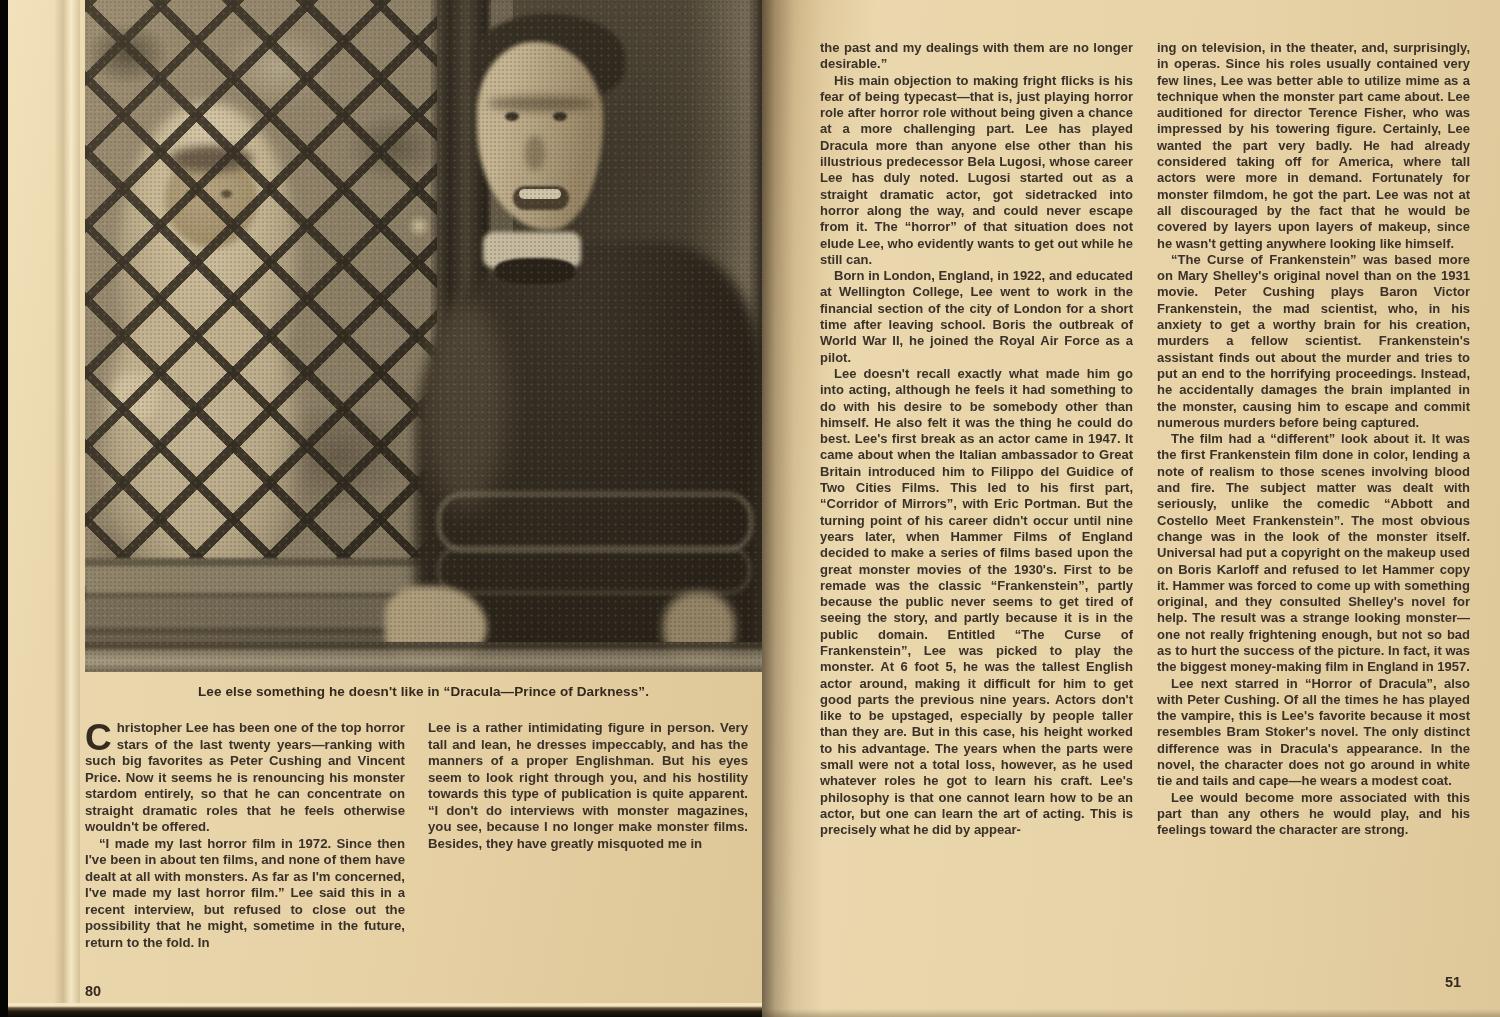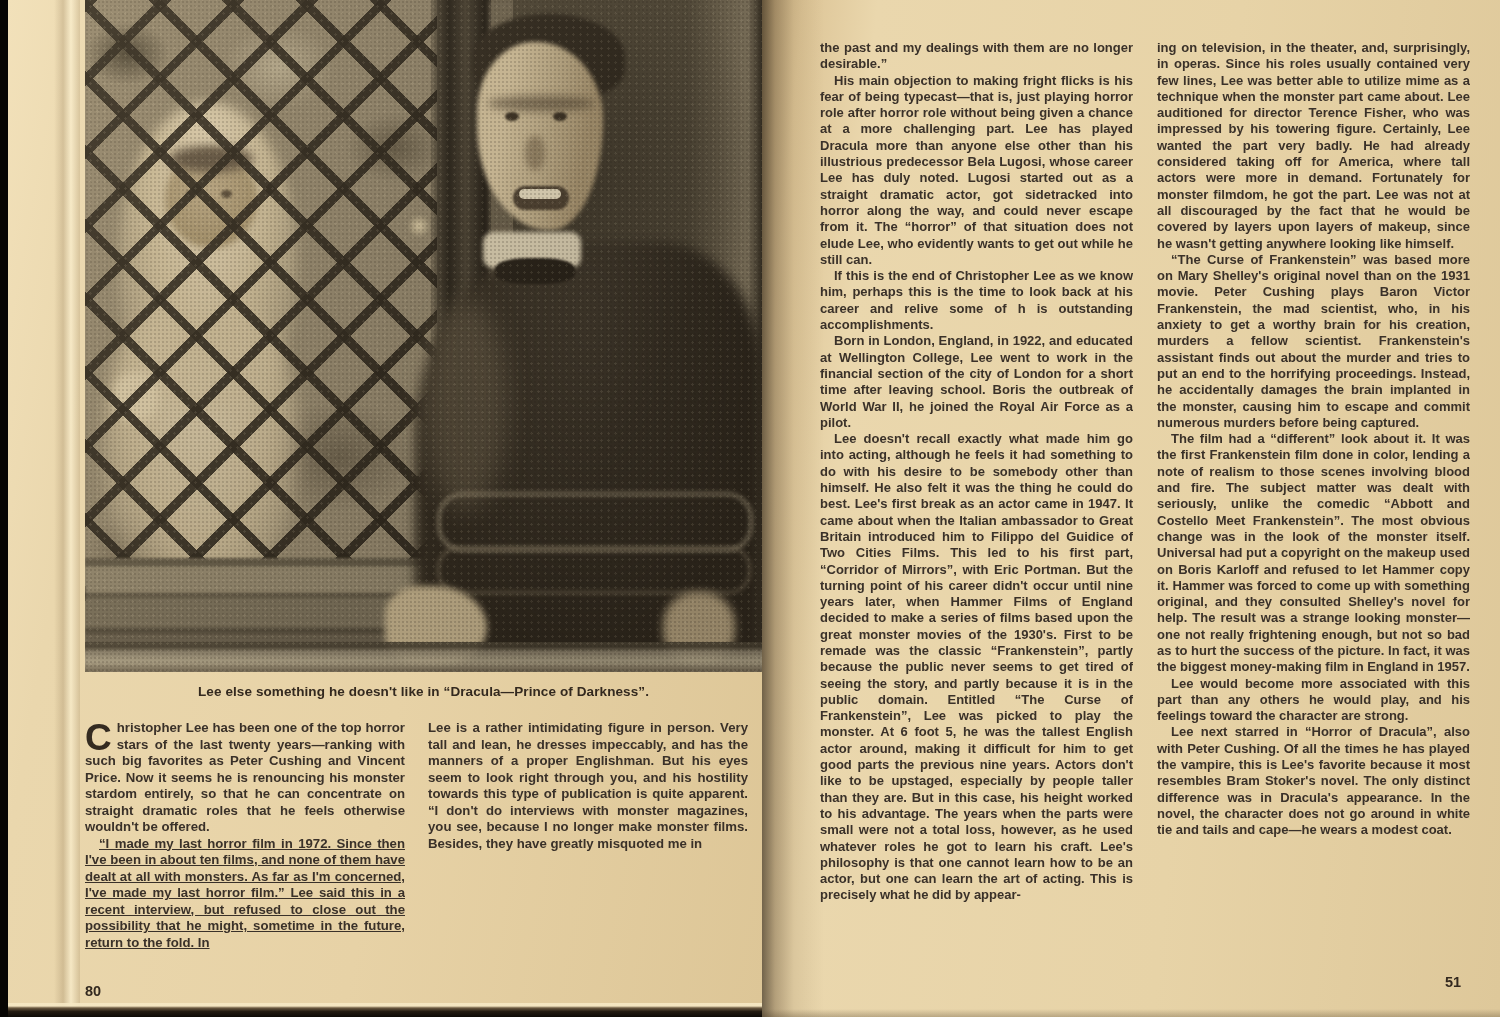--- a/index.html
+++ b/index.html
@@ -103,21 +103,21 @@
   .cols{position:absolute;display:flex;}
   .page-left .cols{left:77px;top:720px;width:663px;height:276px;gap:23px;}
   .page-right .cols{left:58px;top:40px;width:650px;height:958px;gap:24px;}
   .col{
     text-align:justify;font-weight:bold;color:#3a3129;overflow:hidden;
   }
   .page-left .col{width:320px;font-size:13.2px;line-height:16.5px;}
   .page-right .col{width:313px;font-size:13px;line-height:16.3px;}
   .col p{margin:0;}
   .plist p + p{text-indent:14px;}
-  .more p{text-indent:14px;text-decoration:underline;}
+  .more p{text-indent:14px;}
   .dropcap{
     float:left;font-size:37px;line-height:29px;font-weight:bold;
     margin:3px 5px 0 0;color:#342b21;
   }
   .pagenum{position:absolute;font-weight:bold;font-size:14.5px;color:#33291f;}
   .page-left .pagenum{left:77px;top:983px;}
   .page-right .pagenum{left:683px;top:974px;}
 </style>
 </head>
 <body>
@@ -185,29 +185,28 @@
     <div class="bottom-band"></div>
   </div>
 
   <div class="page page-right">
     <div class="gutter"></div>
 
     <div class="cols">
       <div class="col plist">
           <p>the past and my dealings with them are no longer desirable.”</p>
           <p>His main objection to making fright flicks is his fear of being typecast—that is, just playing horror role after horror role without being given a chance at a more challenging part. Lee has played Dracula more than anyone else other than his illustrious predecessor Bela Lugosi, whose career Lee has duly noted. Lugosi started out as a straight dramatic actor, got sidetracked into horror along the way, and could never escape from it. The “horror” of that situation does not elude Lee, who evidently wants to get out while he still can.</p>
-          <p>If this is the end of Christopher Lee as we know him, perhaps this is the time to look back at his career and relive some of h is outstanding accomplishments.</p>
           <p>Born in London, England, in 1922, and educated at Wellington College, Lee went to work in the financial section of the city of London for a short time after leaving school. Boris the outbreak of World War II, he joined the Royal Air Force as a pilot.</p>
           <p>Lee doesn't recall exactly what made him go into acting, although he feels it had something to do with his desire to be somebody other than himself. He also felt it was the thing he could do best. Lee's first break as an actor came in 1947. It came about when the Italian ambassador to Great Britain introduced him to Filippo del Guidice of Two Cities Films. This led to his first part, “Corridor of Mirrors”, with Eric Portman. But the turning point of his career didn't occur until nine years later, when Hammer Films of England decided to make a series of films based upon the great monster movies of the 1930's. First to be remade was the classic “Frankenstein”, partly because the public never seems to get tired of seeing the story, and partly because it is in the public domain. Entitled “The Curse of Frankenstein”, Lee was picked to play the monster. At 6 foot 5, he was the tallest English actor around, making it difficult for him to get good parts the previous nine years. Actors don't like to be upstaged, especially by people taller than they are. But in this case, his height worked to his advantage. The years when the parts were small were not a total loss, however, as he used whatever roles he got to learn his craft. Lee's philosophy is that one cannot learn how to be an actor, but one can learn the art of acting. This is precisely what he did by appear-</p>
         </div>
       <div class="col plist">
           <p>ing on television, in the theater, and, surprisingly, in operas. Since his roles usually contained very few lines, Lee was better able to utilize mime as a technique when the monster part came about. Lee auditioned for director Terence Fisher, who was impressed by his towering figure. Certainly, Lee wanted the part very badly. He had already considered taking off for America, where tall actors were more in demand. Fortunately for monster filmdom, he got the part. Lee was not at all discouraged by the fact that he would be covered by layers upon layers of makeup, since he wasn't getting anywhere looking like himself.</p>
           <p>“The Curse of Frankenstein” was based more on Mary Shelley's original novel than on the 1931 movie. Peter Cushing plays Baron Victor Frankenstein, the mad scientist, who, in his anxiety to get a worthy brain for his creation, murders a fellow scientist. Frankenstein's assistant finds out about the murder and tries to put an end to the horrifying proceedings. Instead, he accidentally damages the brain implanted in the monster, causing him to escape and commit numerous murders before being captured.</p>
           <p>The film had a “different” look about it. It was the first Frankenstein film done in color, lending a note of realism to those scenes involving blood and fire. The subject matter was dealt with seriously, unlike the comedic “Abbott and Costello Meet Frankenstein”. The most obvious change was in the look of the monster itself. Universal had put a copyright on the makeup used on Boris Karloff and refused to let Hammer copy it. Hammer was forced to come up with something original, and they consulted Shelley's novel for help. The result was a strange looking monster—one not really frightening enough, but not so bad as to hurt the success of the picture. In fact, it was the biggest money-making film in England in 1957.</p>
+          <p>Lee next starred in “Horror of Dracula”, also with Peter Cushing. Of all the times he has played the vampire, this is Lee's favorite because it most resembles Bram Stoker's novel. The only distinct difference was in Dracula's appearance. In the novel, the character does not go around in white tie and tails and cape—he wears a modest coat.</p>
           <p>Lee would become more associated with this part than any others he would play, and his feelings toward the character are strong.</p>
-          <p>Lee next starred in “Horror of Dracula”, also with Peter Cushing. Of all the times he has played the vampire, this is Lee's favorite because it most resembles Bram Stoker's novel. The only distinct difference was in Dracula's appearance. In the novel, the character does not go around in white tie and tails and cape—he wears a modest coat.</p>
         </div>
     </div>
 
     <div class="pagenum">51</div>
   </div>
 
 </div>
 
 </body></html>

